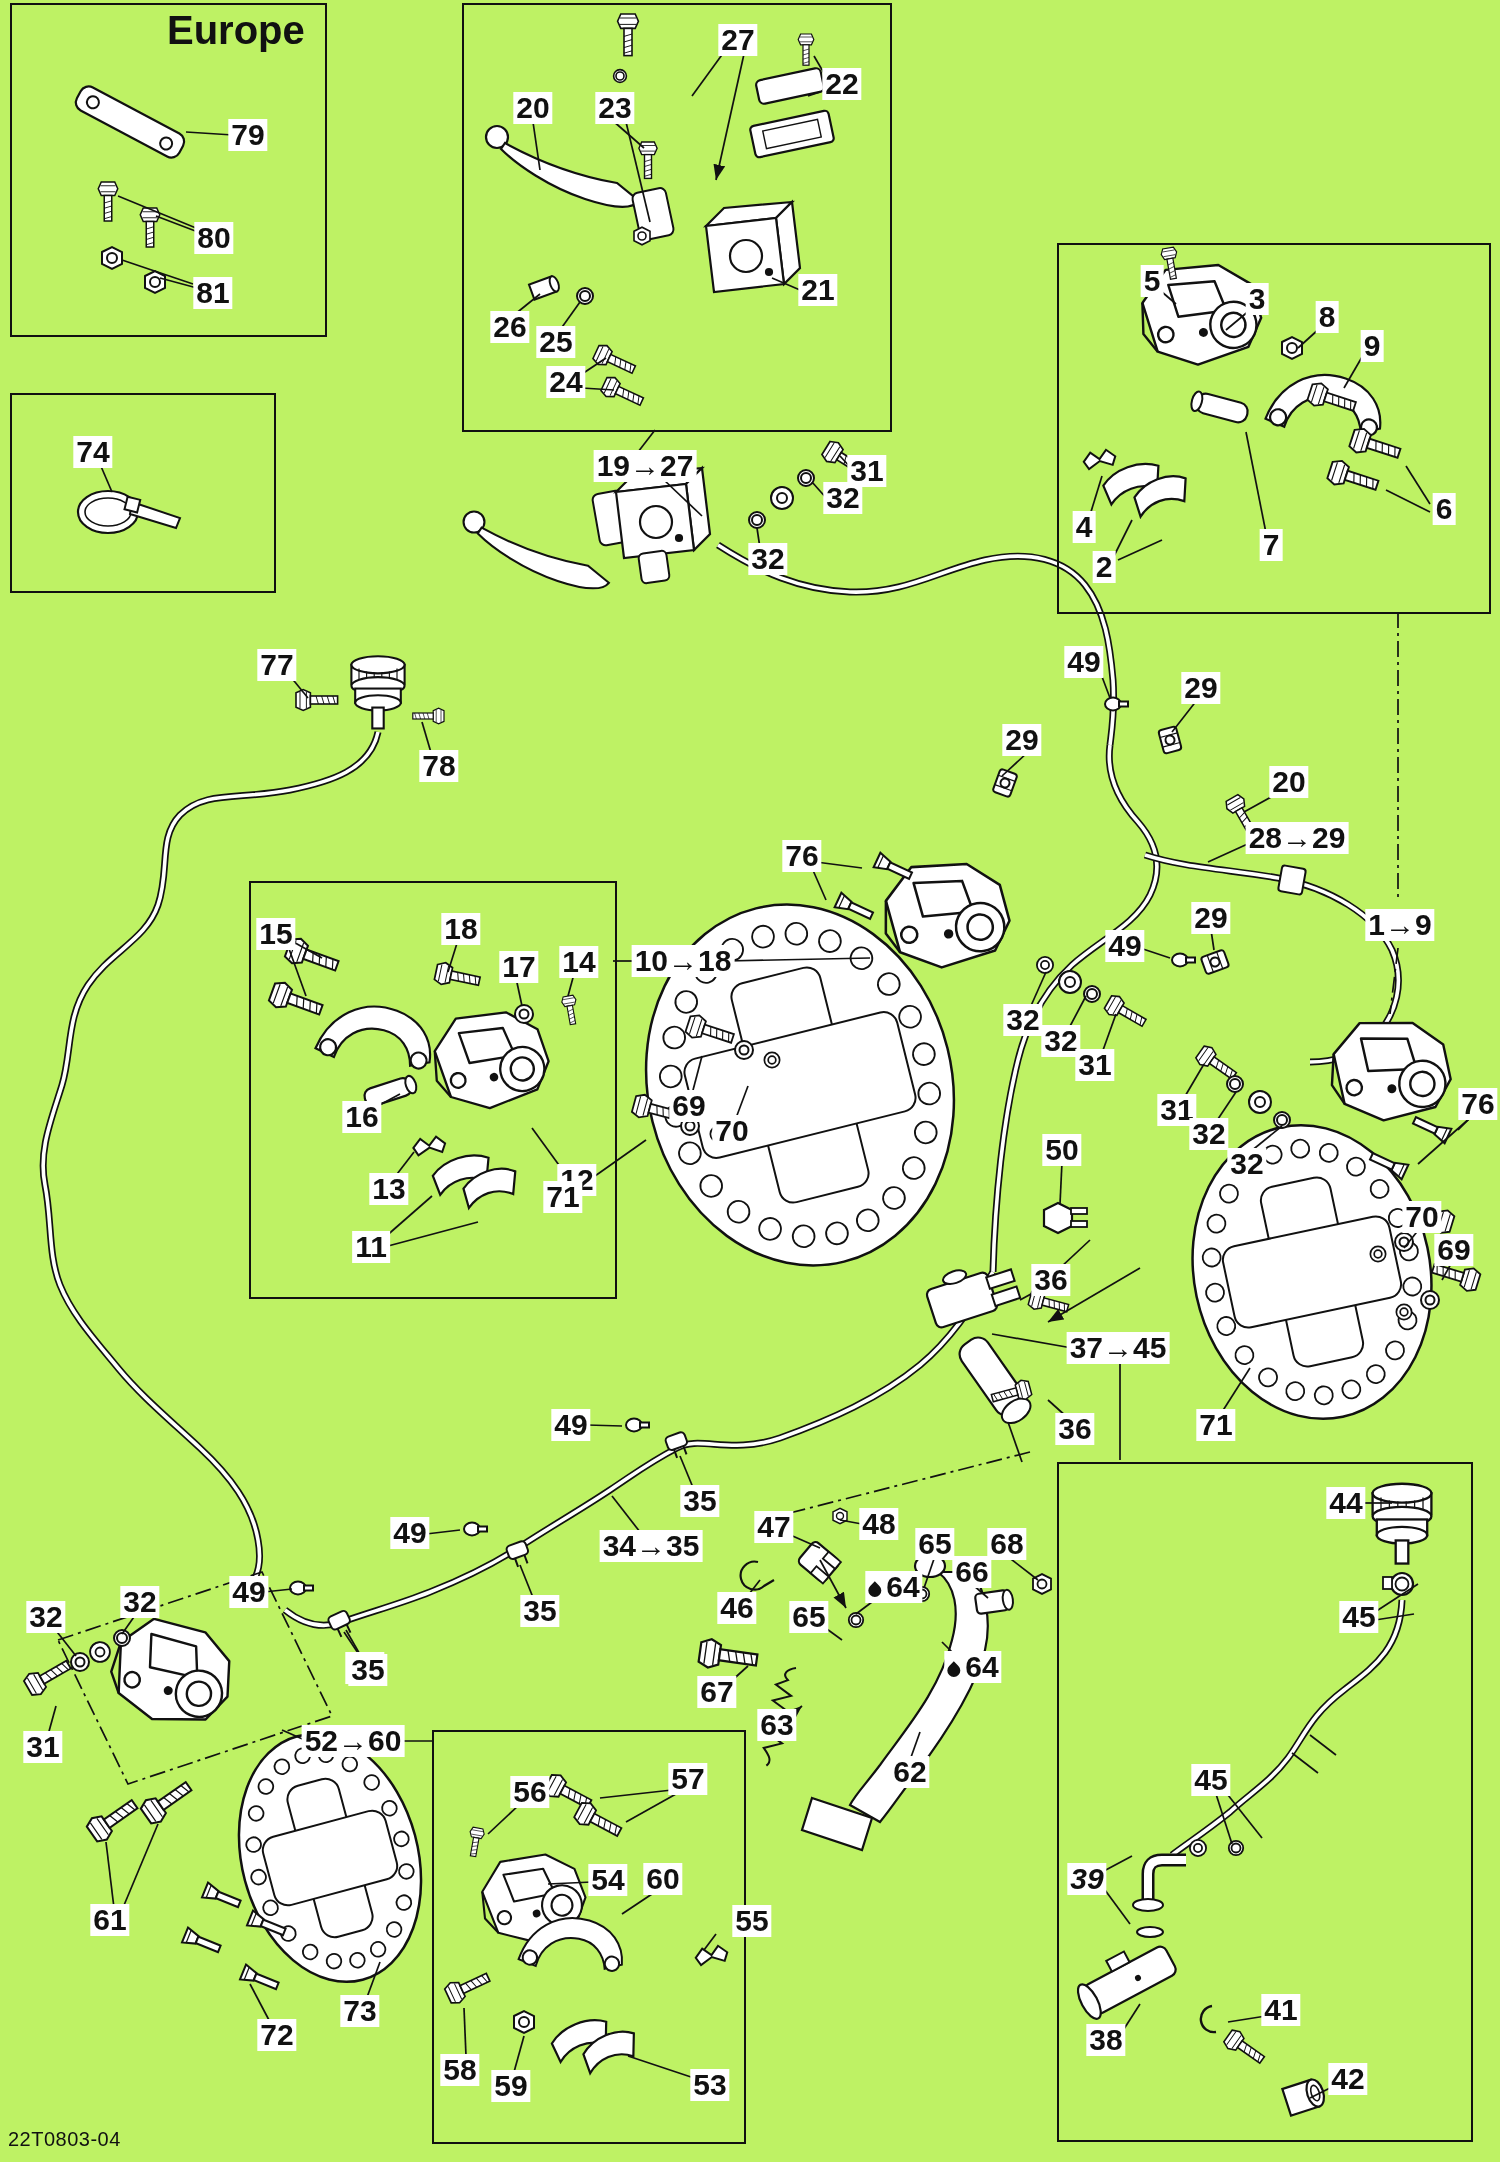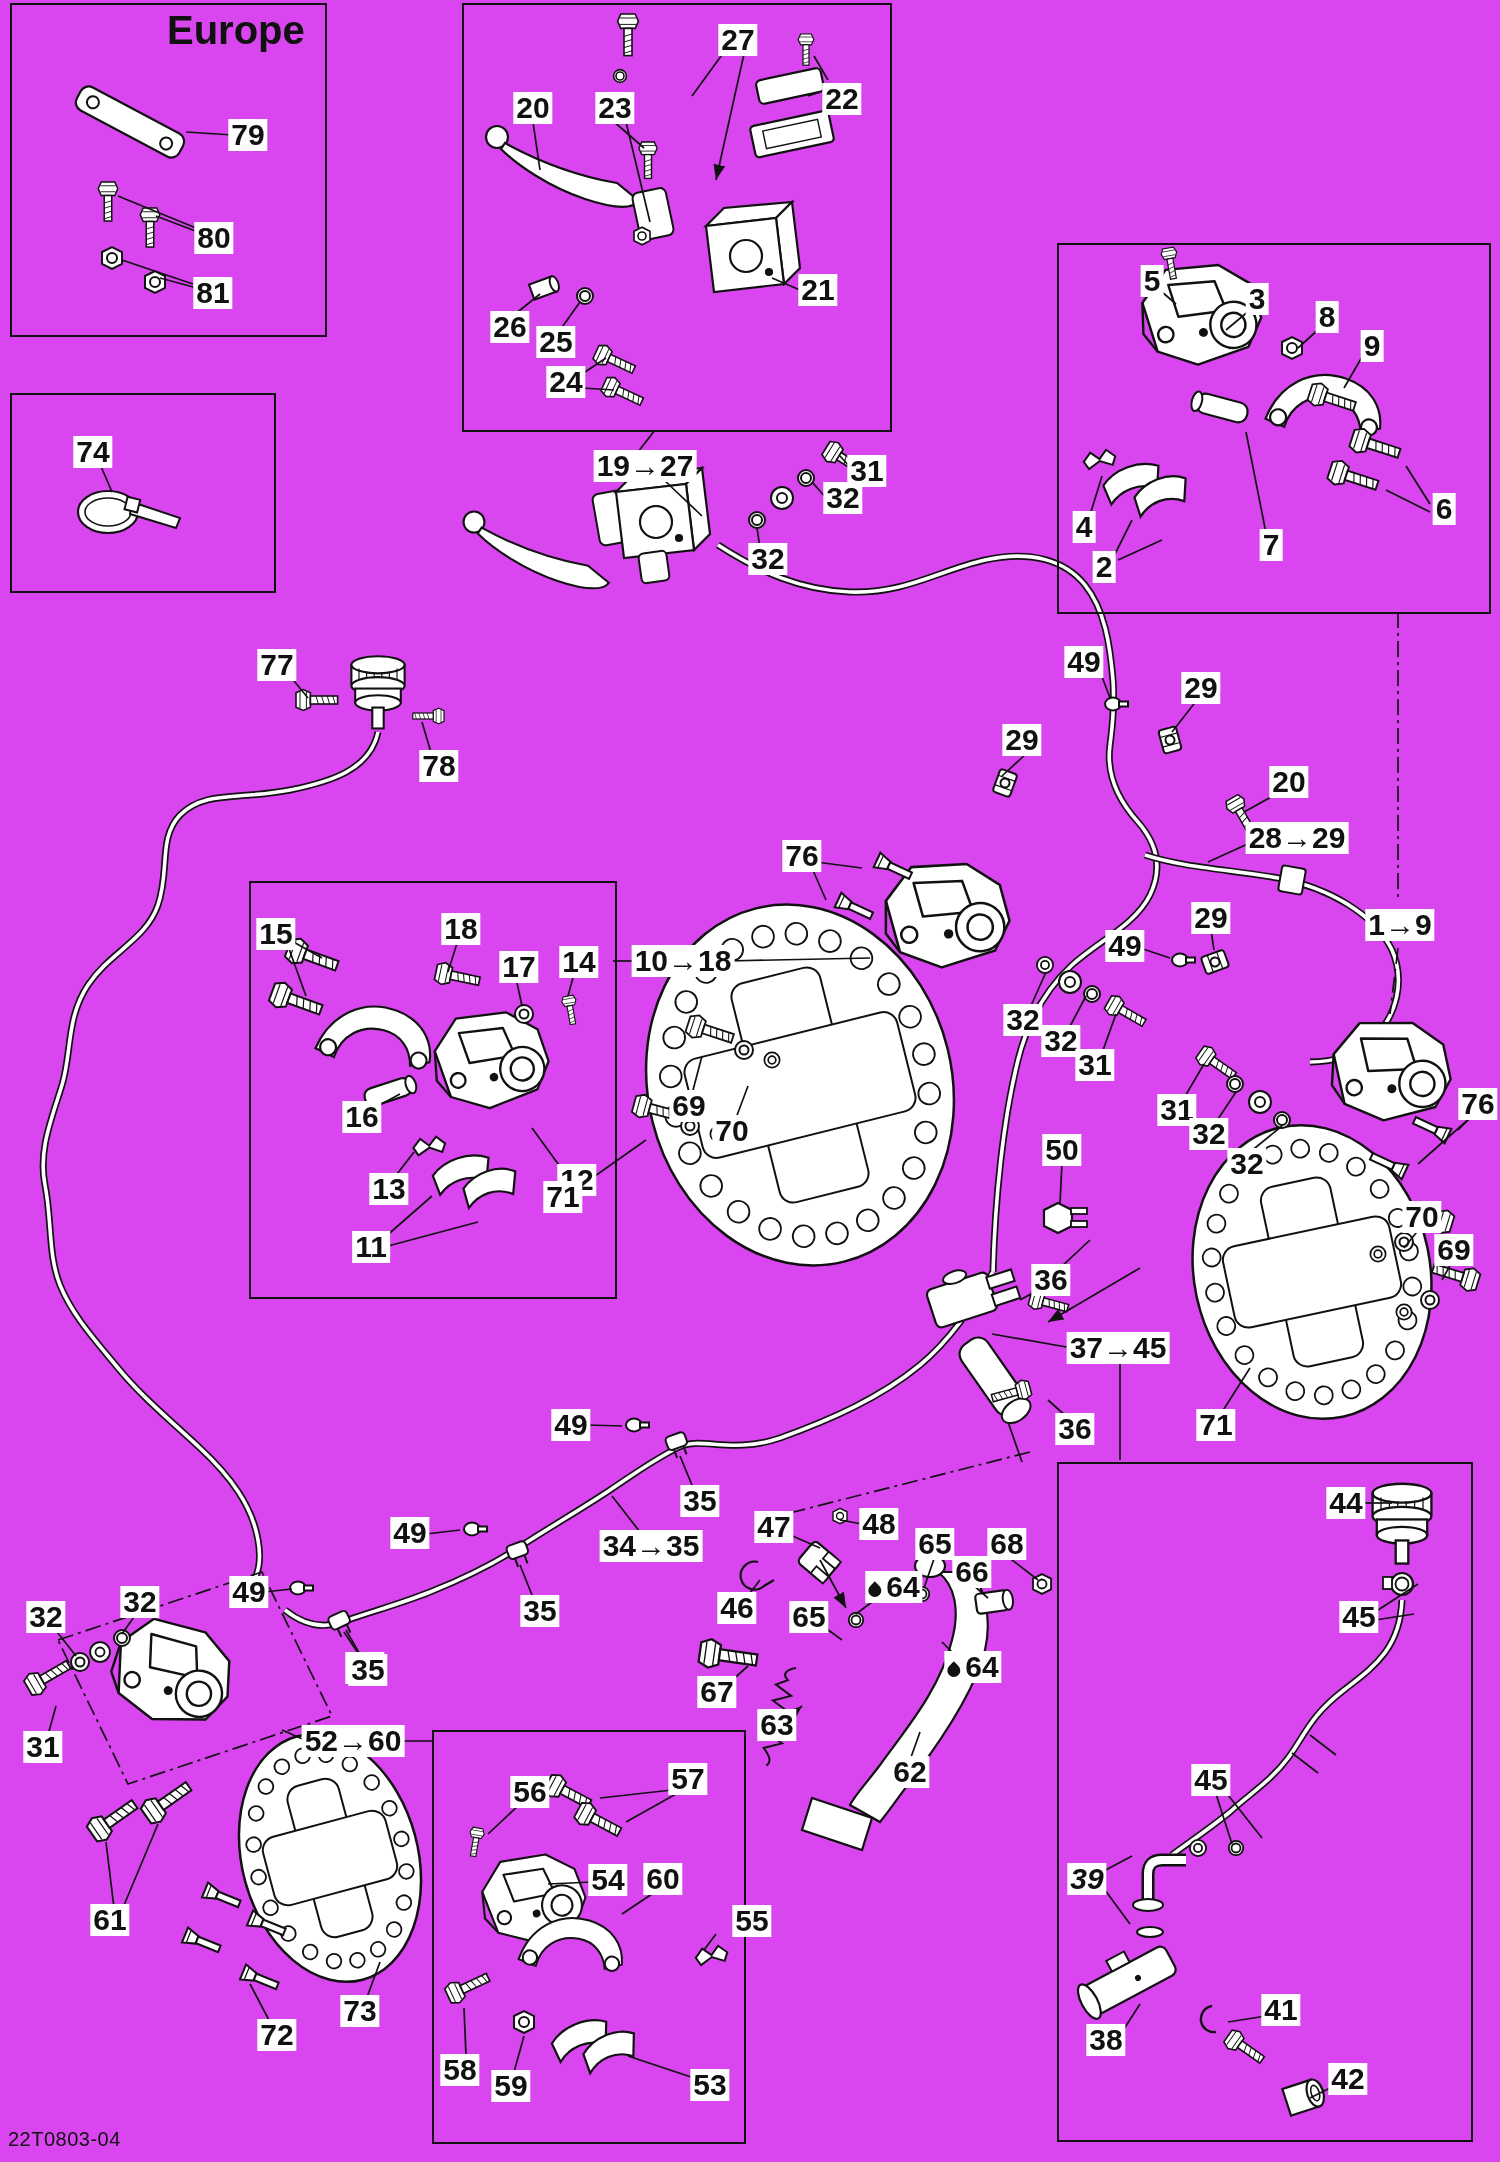--- a/index.html
+++ b/index.html
@@ -1,16 +1,16 @@
 <!DOCTYPE html>
 <html><head>
 <meta charset="utf-8">
 <style>
   html,body{margin:0;padding:0;background:#e8e8e8;}
-  .page{position:relative;width:1500px;height:2162px;background:#d946ef;overflow:hidden;
+  .page{position:relative;width:1500px;height:2162px;background:#bef264;overflow:hidden;
         font-family:"Liberation Sans","DejaVu Sans",sans-serif;color:#111;}
   .box{position:absolute;border:2px solid #111;background:transparent;z-index:3;pointer-events:none;}
   .art{position:absolute;left:0;top:0;z-index:2;}
   .co{position:absolute;transform:translate(-50%,-50%);font-weight:bold;font-size:30px;
       line-height:1;white-space:nowrap;background:#fff;padding:1px 3px;z-index:4;}
   .title-eu{position:absolute;left:167px;top:8px;font-weight:bold;font-size:40px;z-index:4;}
   .doccode{position:absolute;left:8px;top:2128px;font-size:20px;z-index:4;letter-spacing:.5px;}
   .drop{display:inline-block;width:13px;height:13px;background:#111;
         border-radius:0 50% 50% 50%;transform:rotate(45deg);margin-right:5px;}
   .ld{stroke:#111;stroke-width:1.7;}
@@ -618,21 +618,21 @@
   </svg>
 
   <div>
       <span class="co" style="left: 248px; top: 135px;">79</span>
       <span class="co" style="left: 214px; top: 238px;">80</span>
       <span class="co" style="left: 213px; top: 293px;">81</span>
       <span class="co" style="left: 93px; top: 452px;">74</span>
       <span class="co" style="left: 533px; top: 108px;">20</span>
       <span class="co" style="left: 615px; top: 108px;">23</span>
       <span class="co" style="left: 738px; top: 40px;">27</span>
-      <span class="co" style="left: 842px; top: 99px;">22</span>
+      <span class="co" style="left: 842px; top: 84px;">22</span>
       <span class="co" style="left: 818px; top: 290px;">21</span>
       <span class="co" style="left: 510px; top: 327px;">26</span>
       <span class="co" style="left: 556px; top: 342px;">25</span>
       <span class="co" style="left: 566px; top: 382px;">24</span>
       <span class="co" style="left: 645px; top: 466px;">19→27</span>
       <span class="co" style="left: 867px; top: 471px;">31</span>
       <span class="co" style="left: 843px; top: 498px;">32</span>
       <span class="co" style="left: 768px; top: 559px;">32</span>
       <span class="co" style="left: 1152px; top: 281px;">5</span>
       <span class="co" style="left: 1257px; top: 299px;">3</span>

